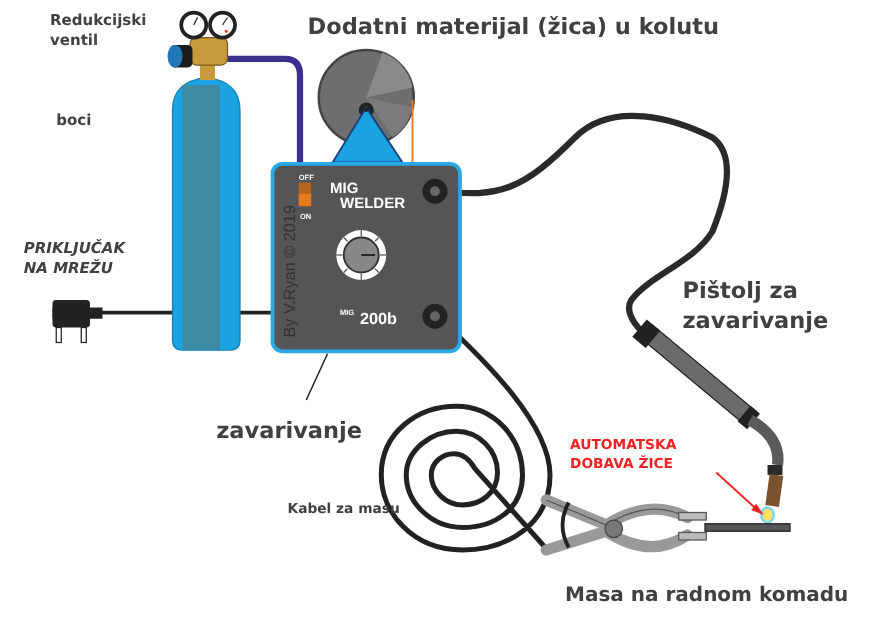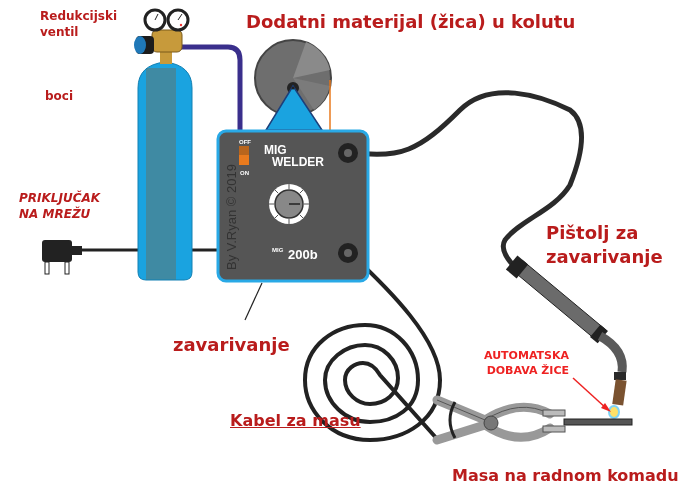--- a/index.html
+++ b/index.html
@@ -1,17 +1,17 @@
 <!DOCTYPE html>
 <html><head>
 <meta charset="utf-8">
 <style>
   html, body { margin:0; padding:0; background:#ffffff; }
   body { width:700px; height:500px; position:relative; overflow:hidden; font-family:"DejaVu Sans", sans-serif; }
-  .lbl { position:absolute; color:#b91c1c; font-weight:bold; line-height:1.35; }
+  .lbl { position:absolute; color:#404040; font-weight:bold; line-height:1.35; }
   .lbl-sm { font-size:12px; }
   .lbl-md { font-size:18px; }
   .lbl-lg { font-size:16px;margin-left:17px; }
   .lbl-red { color:#ee2222; font-size:11px; font-weight:bold; line-height:1.4; position:absolute; }
   svg#scene { position:absolute; left:0; top:0; }
   .machine-text { fill:#ffffff; font-family:"Liberation Sans", sans-serif; font-weight:bold; }
 </style>
 </head>
 <body>
 
@@ -133,18 +133,18 @@
   <div>NA MREŽU</div>
 </div>
 <div class="lbl lbl-md" style="left:246px;top:10px;">Dodatni materijal (žica) u kolutu</div>
 <div class="lbl lbl-md" style="left:173px;top:333px;">
   <div>zavarivanje</div>
 </div>
 <div class="lbl lbl-md" style="left:546px;top:221px;">
   <div>Pištolj za</div>
   <div>zavarivanje</div>
 </div>
-<div class="lbl" style="left:230px;top:410px;font-size:16px;text-decoration:underline;">Kabel za masu</div>
-<div class="lbl-red" style="left:484px;top:348px;text-align:right;">
+<div class="lbl" style="left:230px;top:400px;font-size:11px;">Kabel za masu</div>
+<div class="lbl-red" style="left:456px;top:348px;">
   <div>AUTOMATSKA</div>
   <div>DOBAVA ŽICE</div>
 </div>
 <div class="lbl lbl-lg" style="left:435px;top:465px;">Masa na radnom komadu</div>
 
 </body></html>

